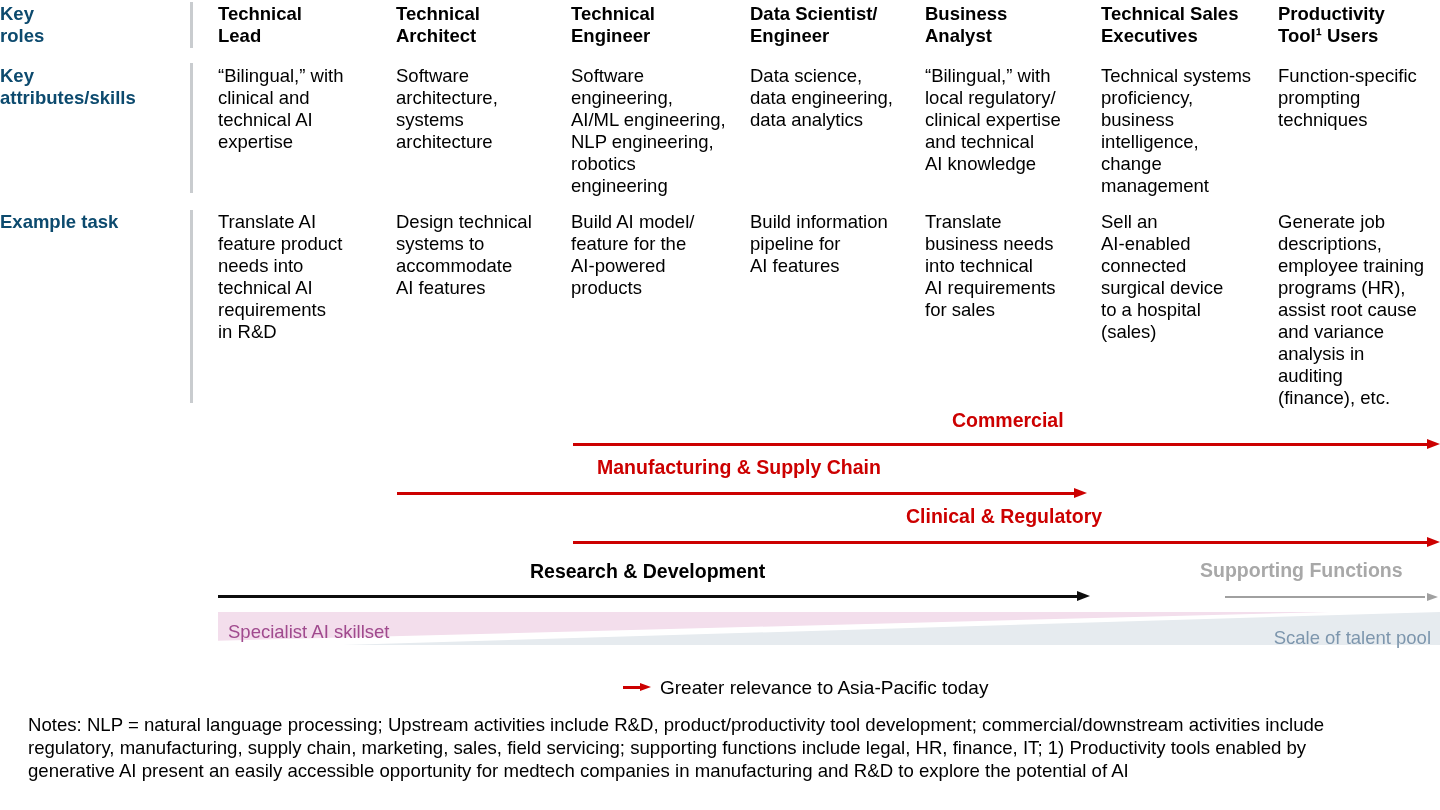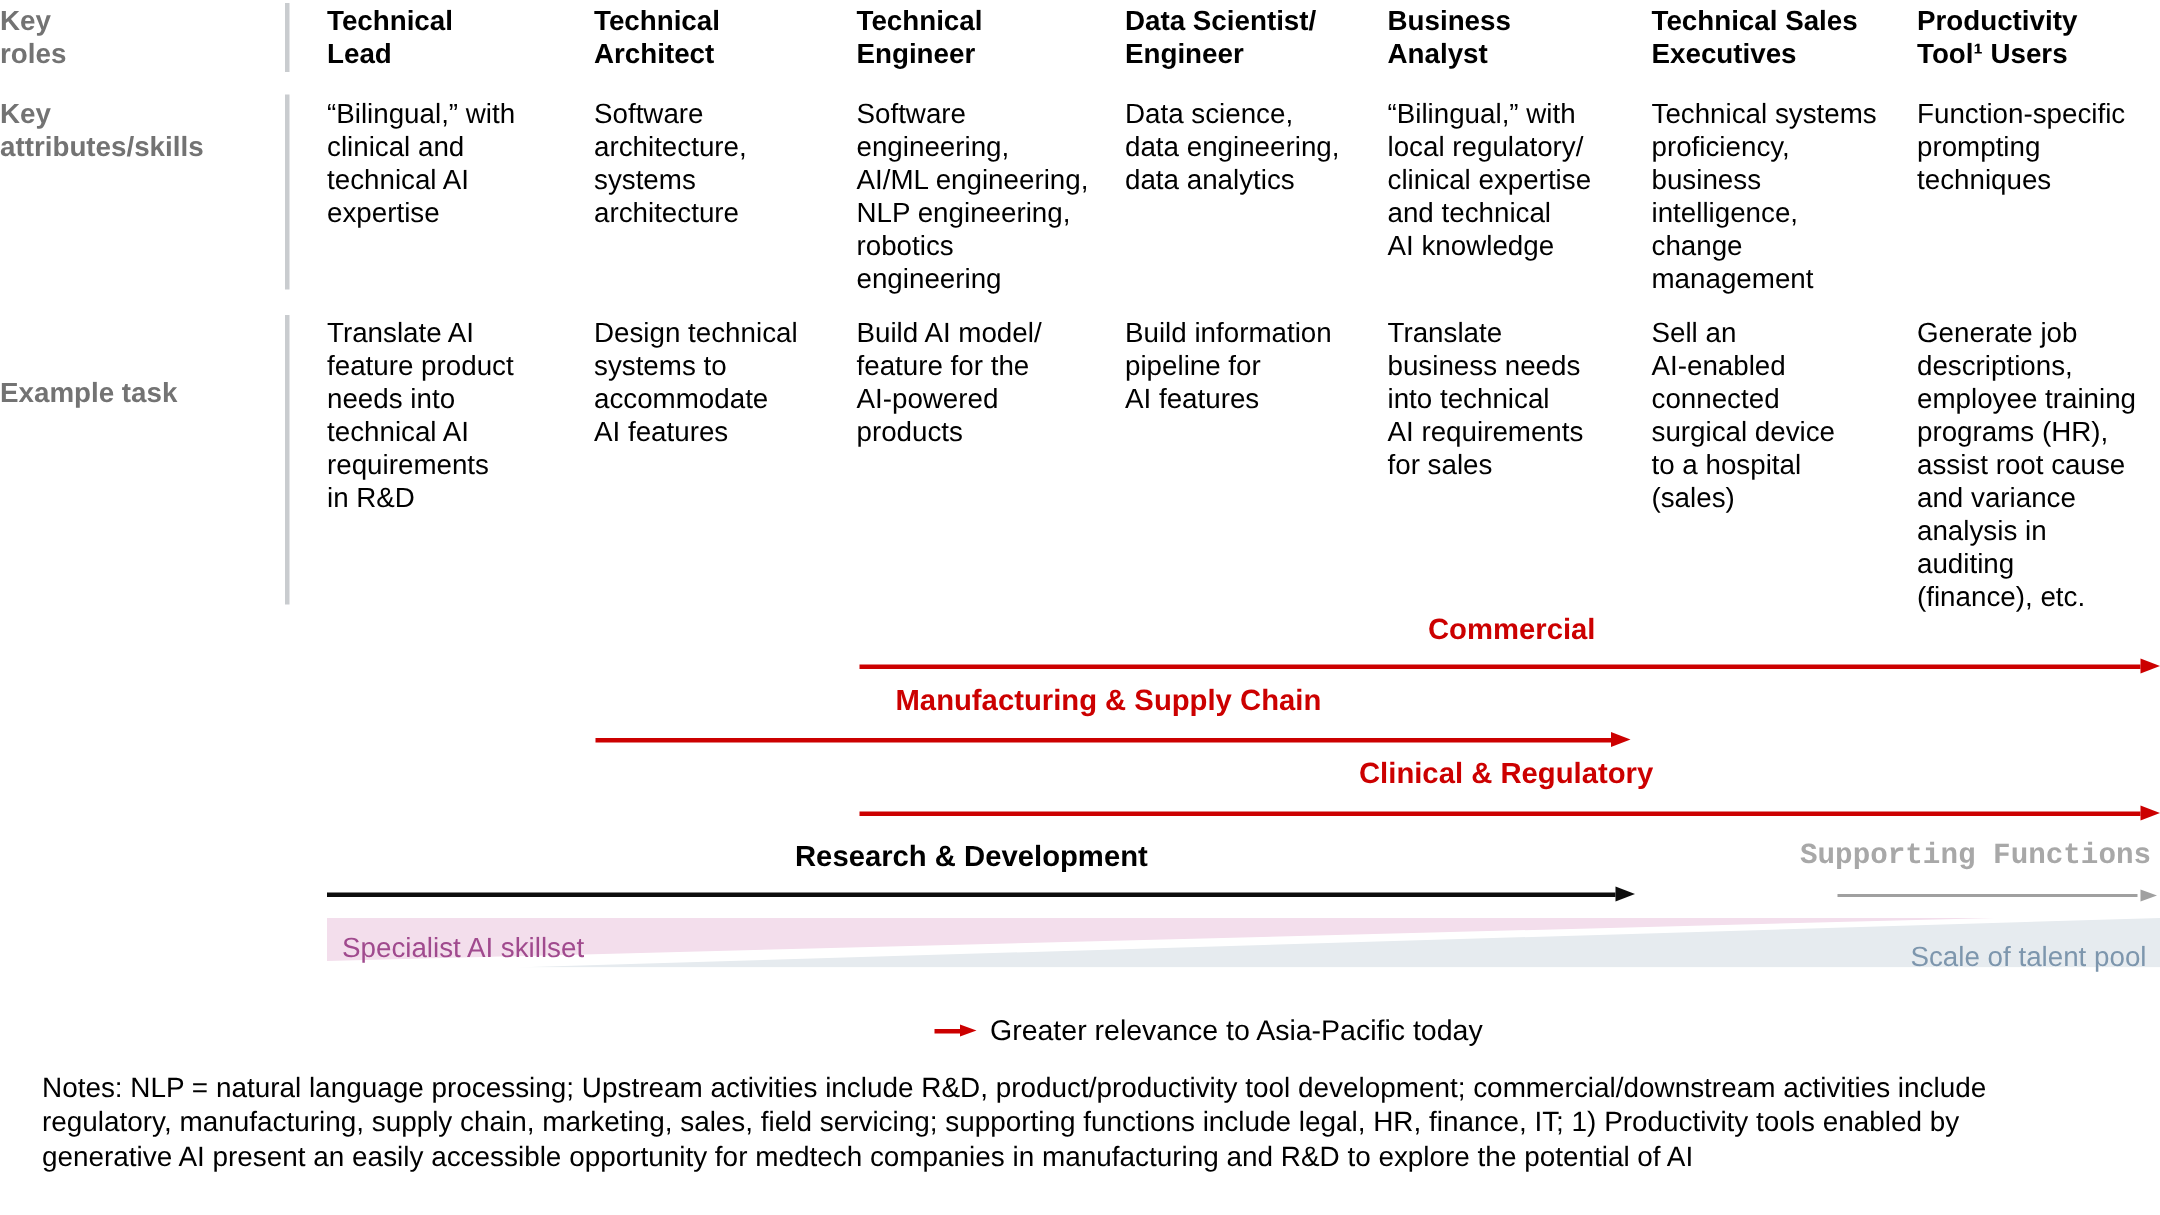--- a/index.html
+++ b/index.html
@@ -1,23 +1,23 @@
 <!DOCTYPE html>
 <html><head>
 <meta charset="utf-8">
 <style>
   html,body{margin:0;padding:0;background:#fff;}
   #canvas{position:relative;width:1440px;height:810px;background:#fff;overflow:hidden;
           font-family:"Liberation Sans", sans-serif;color:#000;}
 
   
-  .row-label{position:absolute;left:0;font-size:18.5px;line-height:22px;font-weight:bold;color:#737373;white-space:pre-line;}
+  .row-label{position:absolute;left:0;font-size:18.5px;line-height:22px;font-weight:bold;color:#0c4a6e;white-space:pre-line;}
   .rl-roles{top:3px;}
   .rl-attr{top:65px;}
-  .rl-task{top:211px;margin-top:40px;}
+  .rl-task{top:211px;}
 
   
   .vrule{position:absolute;left:190px;width:2.5px;background:#c9cccf;}
   .vr1{top:2px;height:46px;}
   .vr2{top:63px;height:130px;}
   .vr3{top:210px;height:193px;}
 
   
   .col{position:absolute;top:0;width:172px;}
   .c0{left:218px;}.c1{left:396px;}.c2{left:571px;}.c3{left:750px;}
@@ -37,21 +37,21 @@
   .gray-l{background:#a0a0a0;height:2.2px;}
   .ahead{position:absolute;right:-13px;top:50%;transform:translateY(-50%);width:0;height:0;
          border-style:solid;border-width:5.5px 0 5.5px 13px;border-color:transparent transparent transparent #cc0000;}
   .black-l .ahead{border-left-color:#0d0d0d;}
   .gray-l .ahead{border-left-color:#a0a0a0;border-width:4.5px 0 4.5px 11px;}
 
   .al-commercial{left:952px;top:410px;}
   .al-msc{left:597px;top:457px;}
   .al-clinreg{left:906px;top:506px;}
   .al-rnd{left:530px;top:561px;color:#000000;}
-  .al-supp{left:1200px;top:560px;font-family:Liberation Mono, monospace;}
+  .al-supp{left:1200px;top:560px;}
   .ln-commercial{left:573px;top:443px;width:854px;}
   .ln-msc{left:397px;top:492px;width:677px;}
   .ln-clinreg{left:573px;top:541px;width:854px;}
   .ln-rnd{left:218px;top:595px;width:859px;}
   .ln-supp{left:1225px;top:596px;width:200px;}
 
   
   .band{position:absolute;left:218px;top:612px;width:1222px;height:33px;}
   .wedge{position:absolute;left:0;top:0;width:100%;height:100%;}
   .wedge-pink{background:#f3deec;clip-path:polygon(0 0, 91% 0, 0 87%);}

